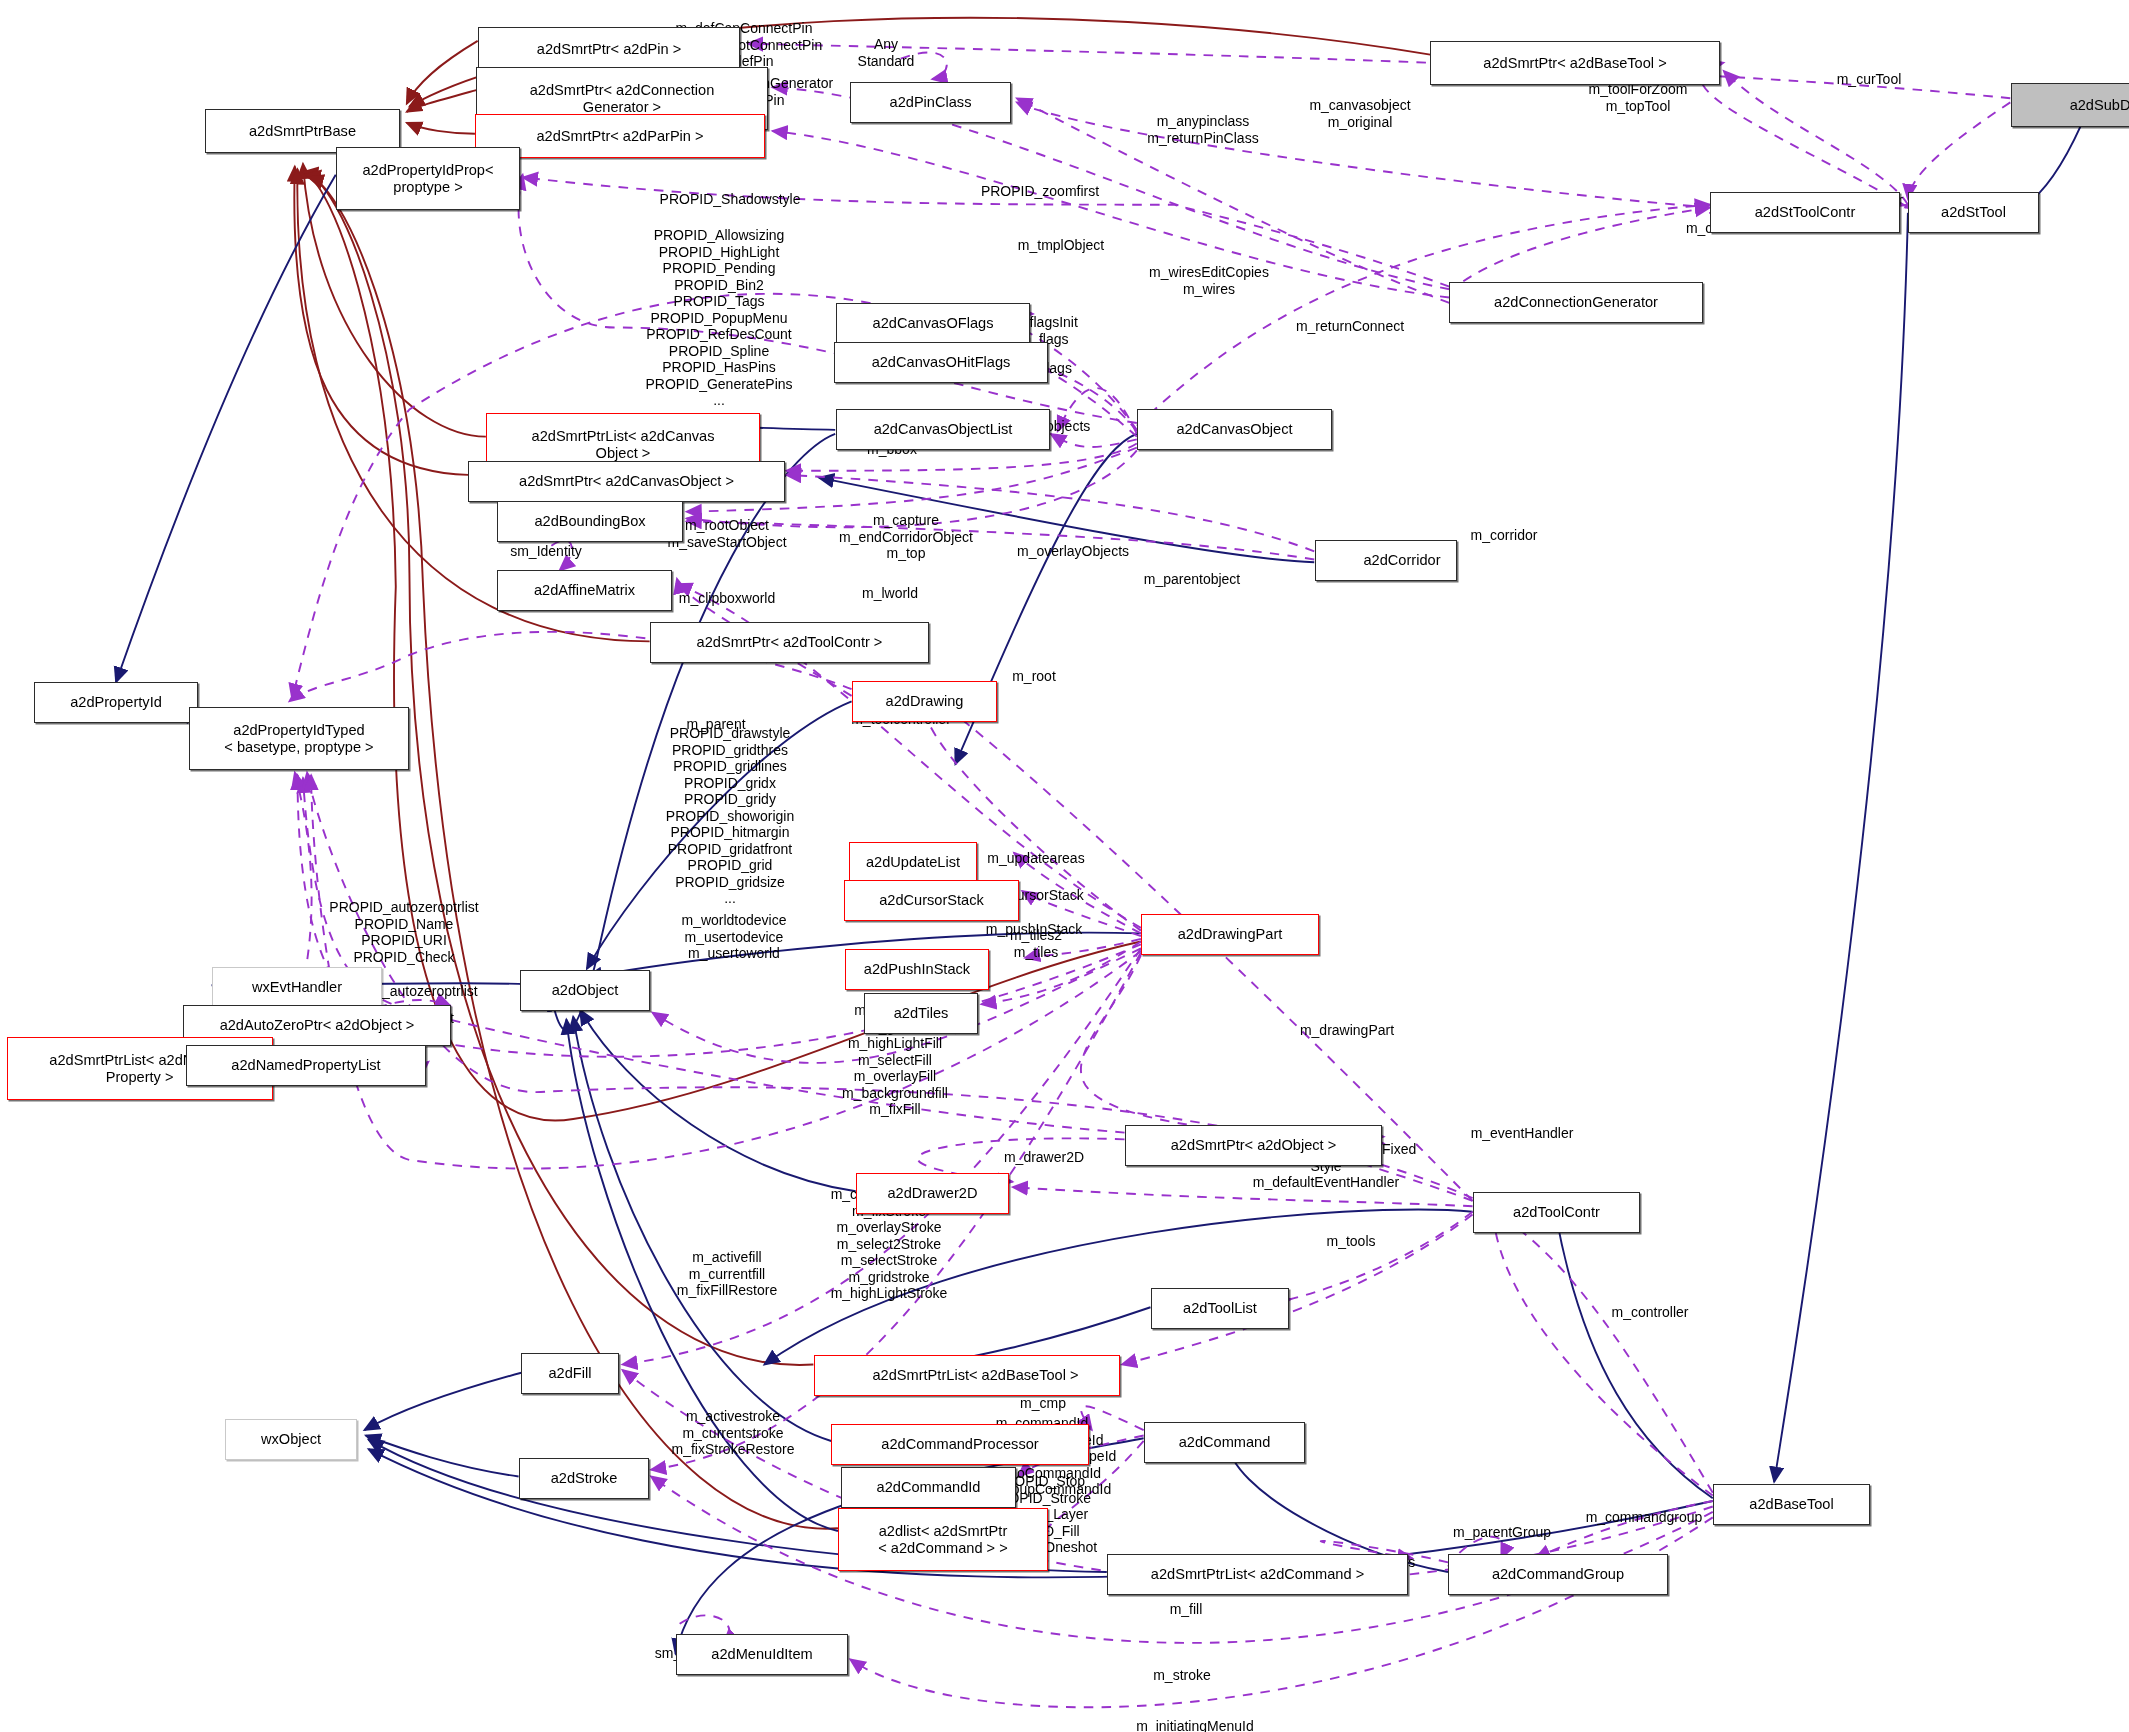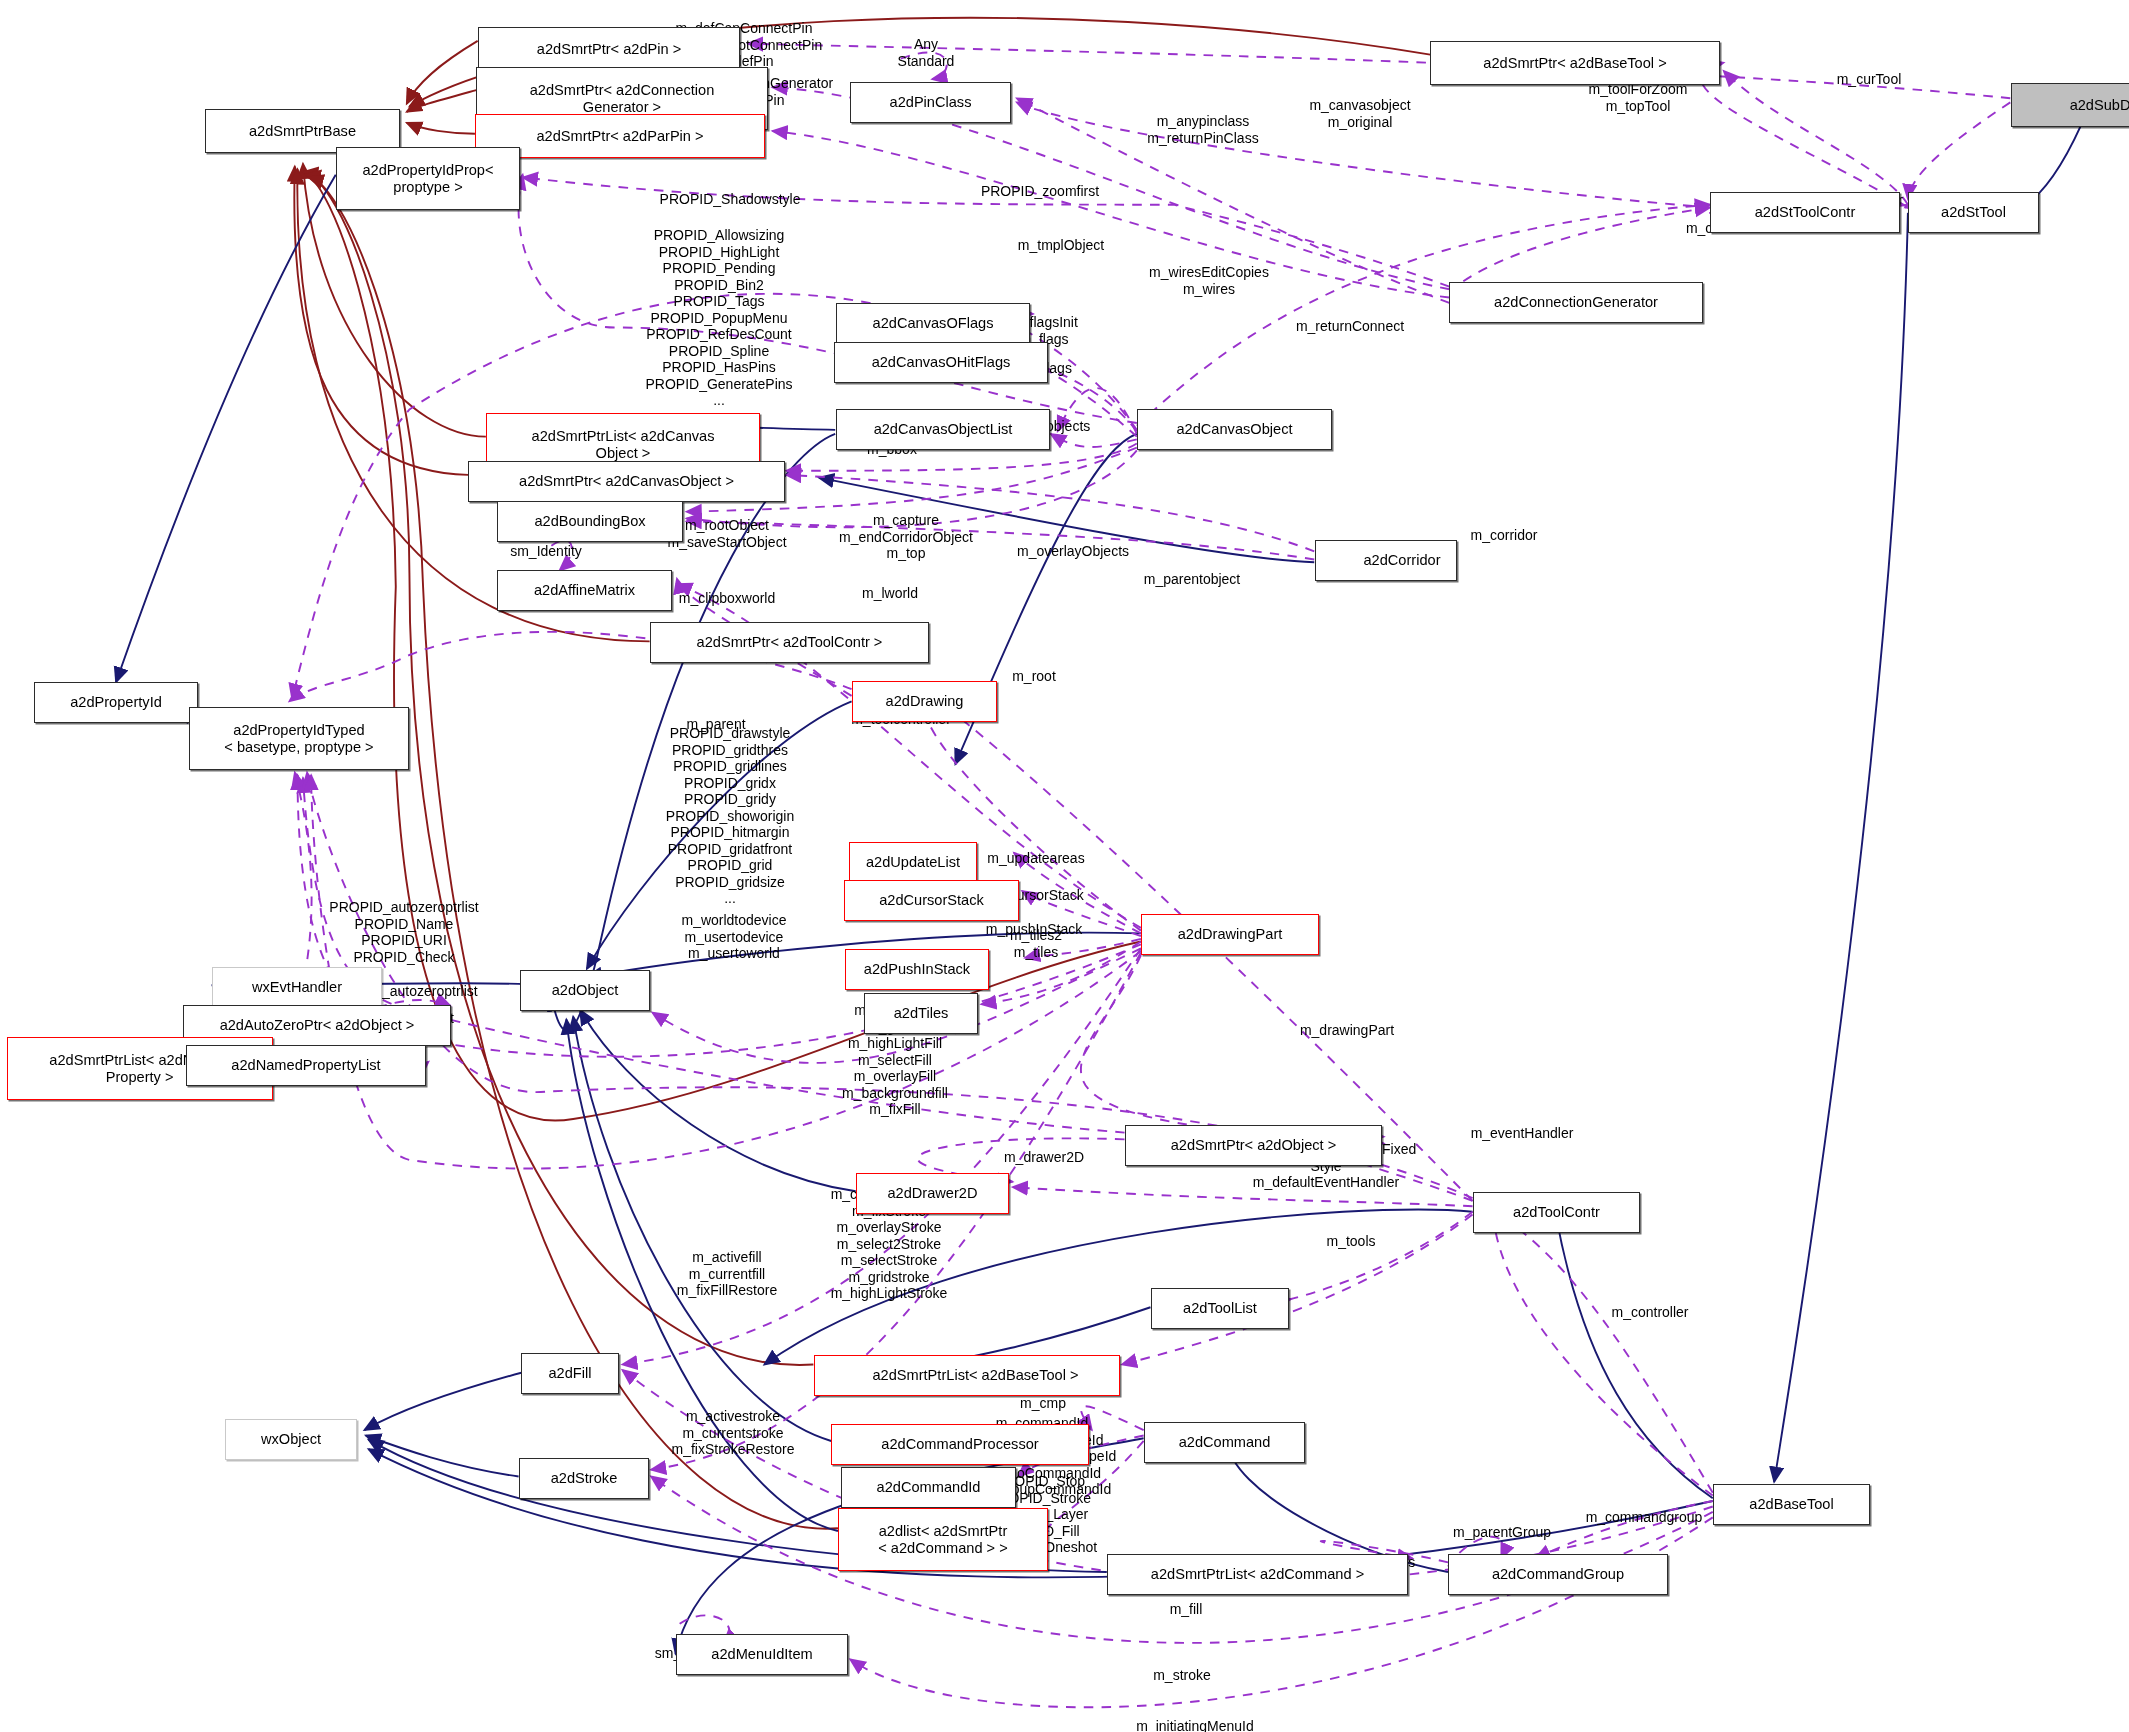--- a/index.html
+++ b/index.html
@@ -232,21 +232,21 @@
     <div class="node red" style="left: 838px; top: 1508px; width: 210px; height: 63px;">a2dlist&lt; a2dSmrtPtr
 &lt; a2dCommand &gt; &gt;</div>
     <div class="node" style="left: 1107px; top: 1554px; width: 301px; height: 41px;">a2dSmrtPtrList&lt; a2dCommand &gt;</div>
     <div class="node" style="left: 1448px; top: 1554px; width: 220px; height: 41px;">a2dCommandGroup</div>
     <div class="node" style="left: 676px; top: 1634px; width: 172px; height: 41px;">a2dMenuIdItem</div>
     <div class="edge-label" style="left: 744px; top: 45px;">m_defCanConnectPin
 m_defCannotConnectPin
 m_defPin</div>
     <div class="edge-label" style="left: 758px; top: 83px;">m_connectionGenerator</div>
     <div class="edge-label" style="left: 744px; top: 100px;">m_defParPin</div>
-    <div class="edge-label" style="left: 926px; top: 53px;">Any
+    <div class="edge-label" style="left: 886px; top: 53px;">Any
 Standard</div>
     <div class="edge-label" style="left: 1203px; top: 130px;">m_anypinclass
 m_returnPinClass</div>
     <div class="edge-label" style="left: 1360px; top: 114px;">m_canvasobject
 m_original</div>
     <div class="edge-label" style="left: 1638px; top: 98px;">m_toolForZoom
 m_topTool</div>
     <div class="edge-label" style="left: 1869px; top: 79px;">m_curTool</div>
     <div class="edge-label" style="left: 1859px; top: 200px;">m_stcontroller</div>
     <div class="edge-label" style="left: 1761px; top: 228px;">m_connectionGenerator</div>

